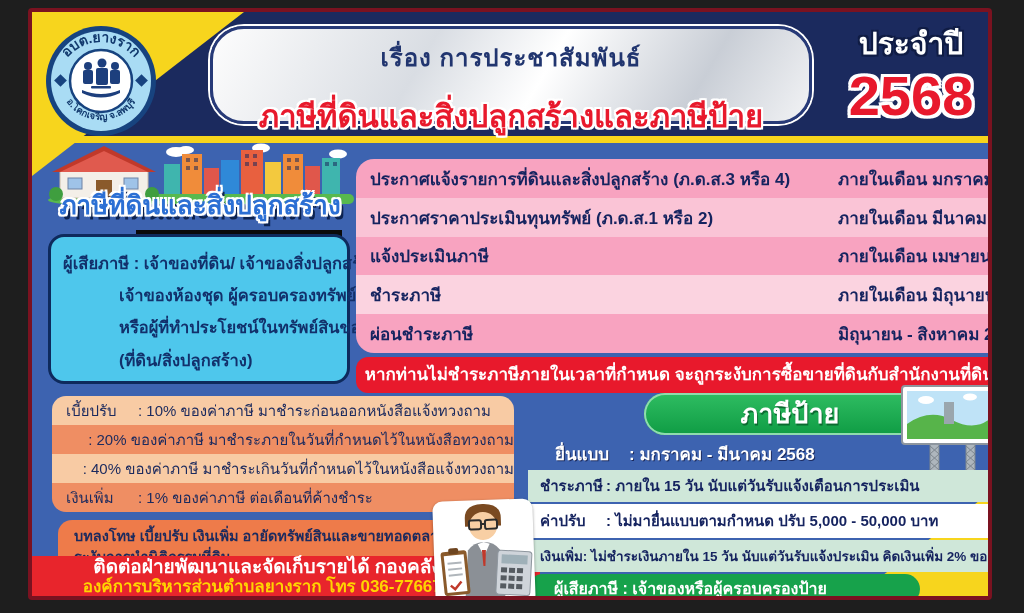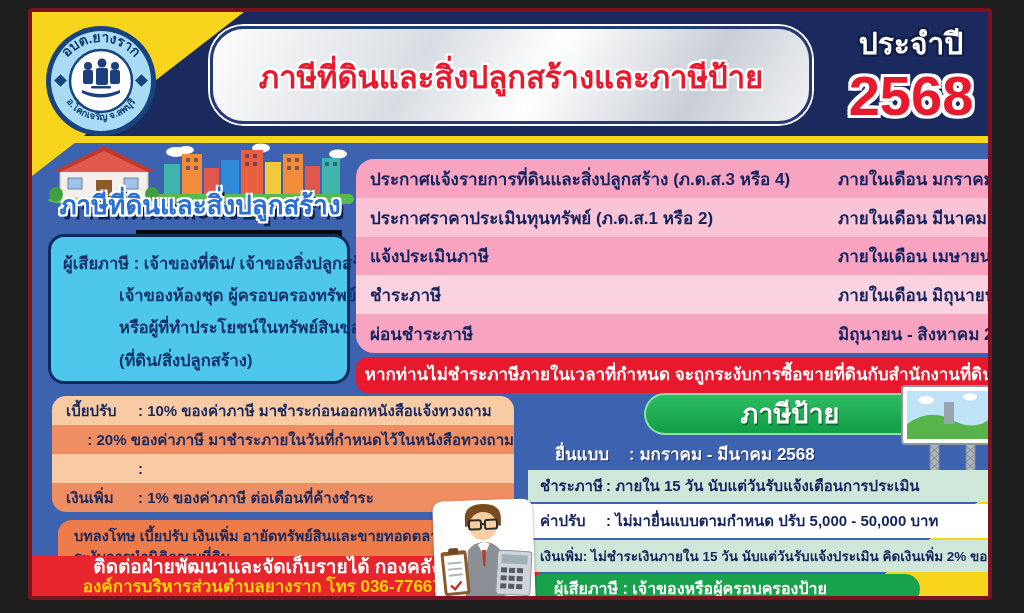--- a/index.html
+++ b/index.html
@@ -35,21 +35,21 @@
     font-size:26px; font-weight:bold; color:#2b6fd4;
     text-shadow:-2px -2px 0 #fff,2px -2px 0 #fff,-2px 2px 0 #fff,2px 2px 0 #fff,0 2px 0 #fff,2px 0 0 #fff,4px 5px 0 #0d2350; }
   .taxpayer-box { position:absolute; left:16px; top:222px; width:302px; height:150px;
     background:#4ec7ec; border:3px solid #0e2a5c; border-radius:16px; padding:10px 10px 0 12px; }
   .taxpayer-box .tline { font-size:16.5px; font-weight:bold; color:#12306b; line-height:1.95; white-space:nowrap; }
   .taxpayer-box .indent { padding-left:56px; }
 
   .surcharge-panel { position:absolute; left:20px; top:384px; width:462px; height:116px;
     border-radius:14px; overflow:hidden; }
   .surcharge-row { height:29px; display:flex; align-items:center; padding-left:14px;
-    font-size:15px; font-weight:bold; color:#1b2a5e; white-space:nowrap; }
+    font-size:15px; font-weight:normal; color:#1b2a5e; white-space:nowrap; }
   .surcharge-row .slabel { display:inline-block; width:72px; }
   .surcharge-row.peach { background:#f8cba4; }
   .surcharge-row.orange { background:#ef8e63; }
 
   .penalty-box { position:absolute; left:26px; top:508px; width:392px; height:50px;
     background:#ee7b4a; border-radius:14px; padding:6px 0 0 16px; }
   .penalty-box .pline { font-size:14.5px; font-weight:bold; color:#1b2a5e; line-height:1.45; white-space:nowrap; }
 
   .contact-strip { position:absolute; left:0; bottom:0; width:508px; height:40px; background:#e8252c; }
   .contact-inner { width:470px; text-align:center; padding-top:1px; }
@@ -132,20 +132,21 @@
             <rect x="52" y="44" width="12" height="17" rx="2"></rect>
         <circle cx="71" cy="42" r="4"></circle>
             <rect x="66" y="46" width="10" height="14" rx="2"></rect>
         <path d="M38 66 Q57 74 76 66 L76 69 Q57 78 38 69 Z"></path>
         <rect x="47" y="62" width="20" height="2.5" rx="1"></rect>
       </g>
     </svg>
   </div>
 
   <div class="title-pill">
+    <div class="subject">เรื่อง การประชาสัมพันธ์</div>
     <div class="main-title">ภาษีที่ดินและสิ่งปลูกสร้างและภาษีป้าย</div>
   </div>
 
   <div class="year-block">
     <div class="year-label">ประจำปี</div>
     <div class="year-value">2568</div>
   </div>
 
   <div class="city">
     <svg viewBox="0 0 308 64" width="308" height="64">
@@ -213,20 +214,21 @@
       <span>10% ของค่าภาษี มาชำระก่อนออกหนังสือแจ้งทวงถาม</span>
     </div>
     <div class="surcharge-row orange">
       <span class="slabel"></span>
       <span>:&nbsp;</span>
       <span>20% ของค่าภาษี มาชำระภายในวันที่กำหนดไว้ในหนังสือทวงถาม</span>
     </div>
     <div class="surcharge-row peach">
       <span class="slabel"></span>
       <span>:&nbsp;</span>
+      <span>40% ของค่าภาษี มาชำระเกินวันที่กำหนดไว้ในหนังสือแจ้งทวงถาม</span>
     </div>
     <div class="surcharge-row orange">
       <span class="slabel">เงินเพิ่ม</span>
       <span>:&nbsp;</span>
       <span>1% ของค่าภาษี ต่อเดือนที่ค้างชำระ</span>
     </div>
   </div>
 
   <div class="penalty-box">
     <div class="pline">บทลงโทษ เบี้ยปรับ เงินเพิ่ม อายัดทรัพย์สินและขายทอดตลาด</div>

